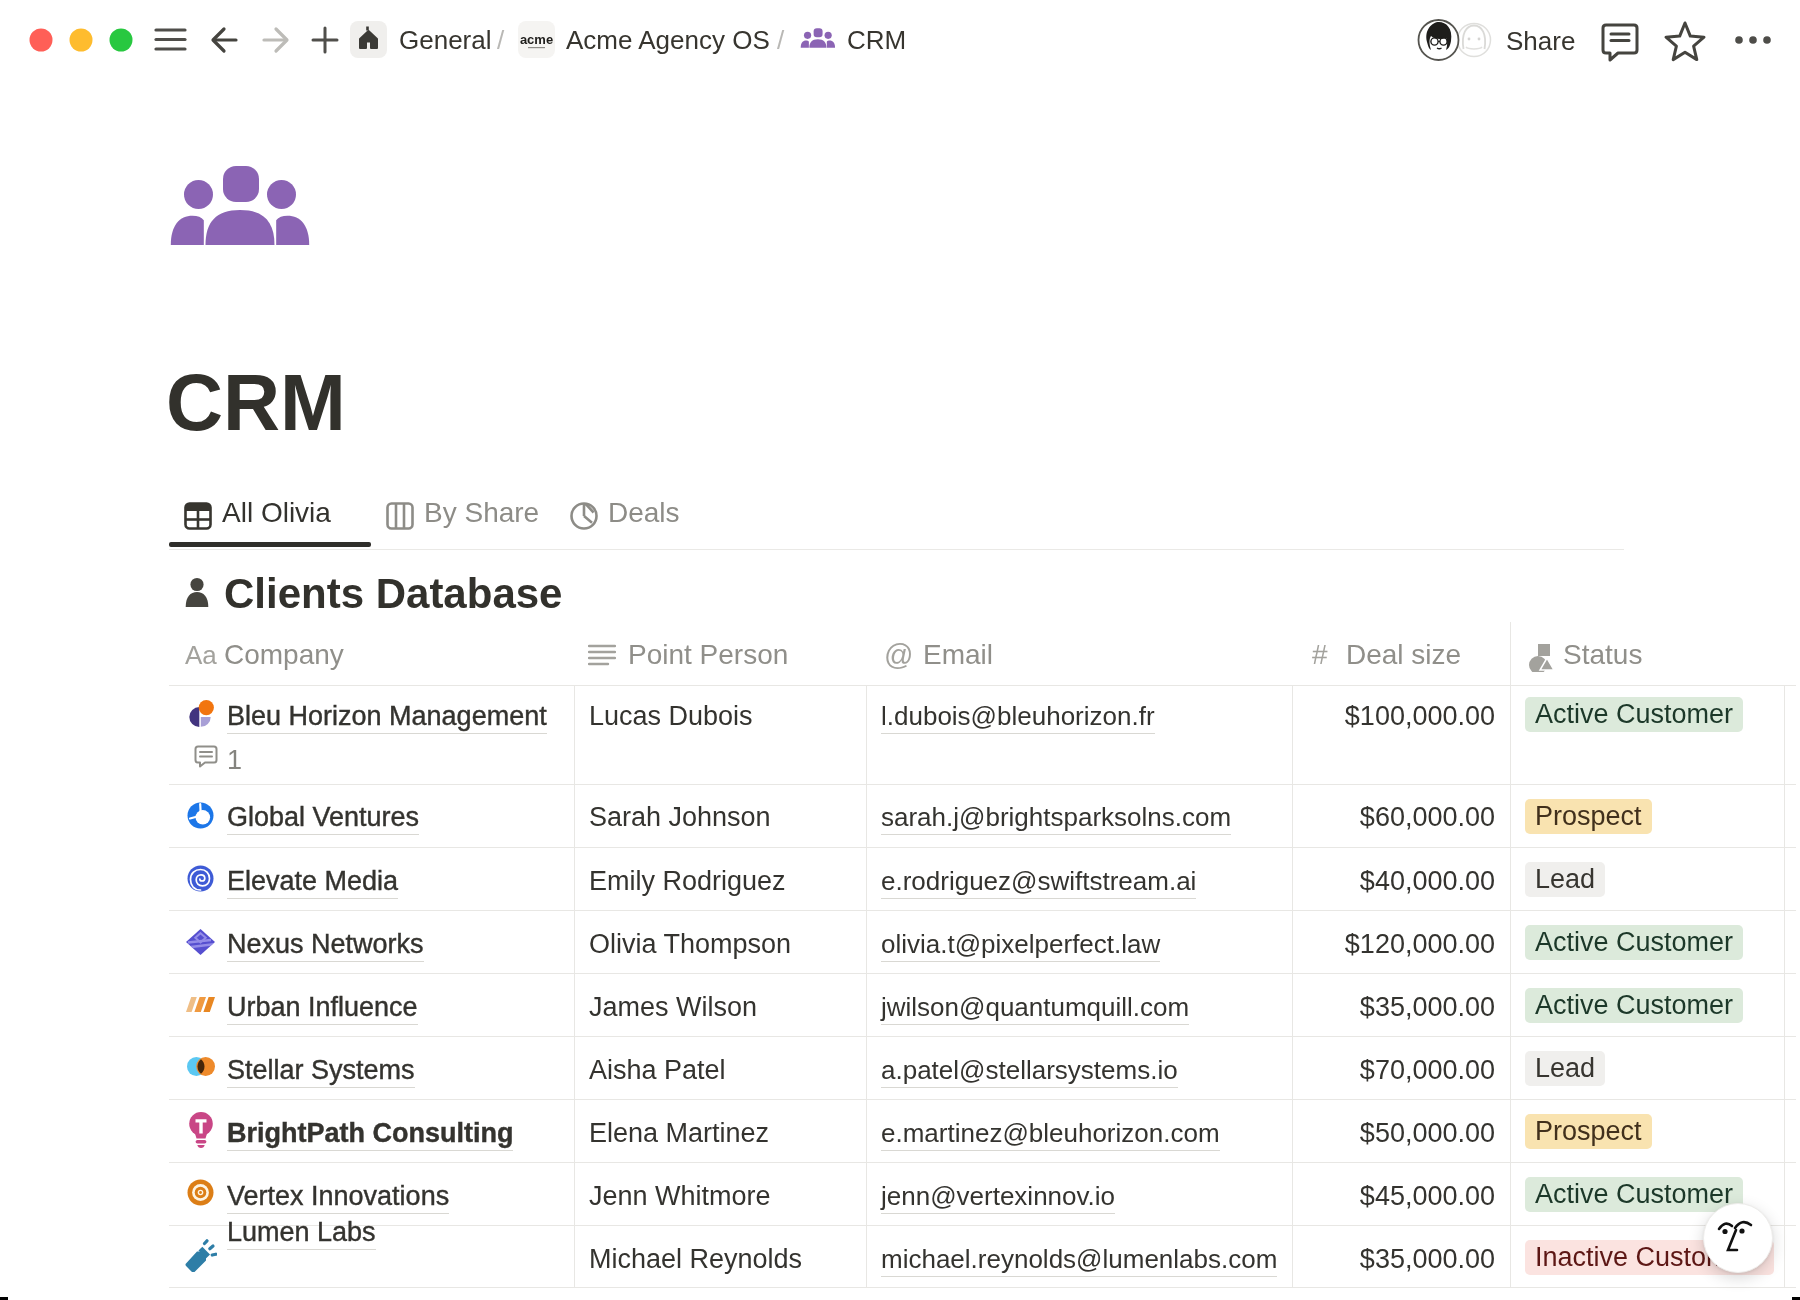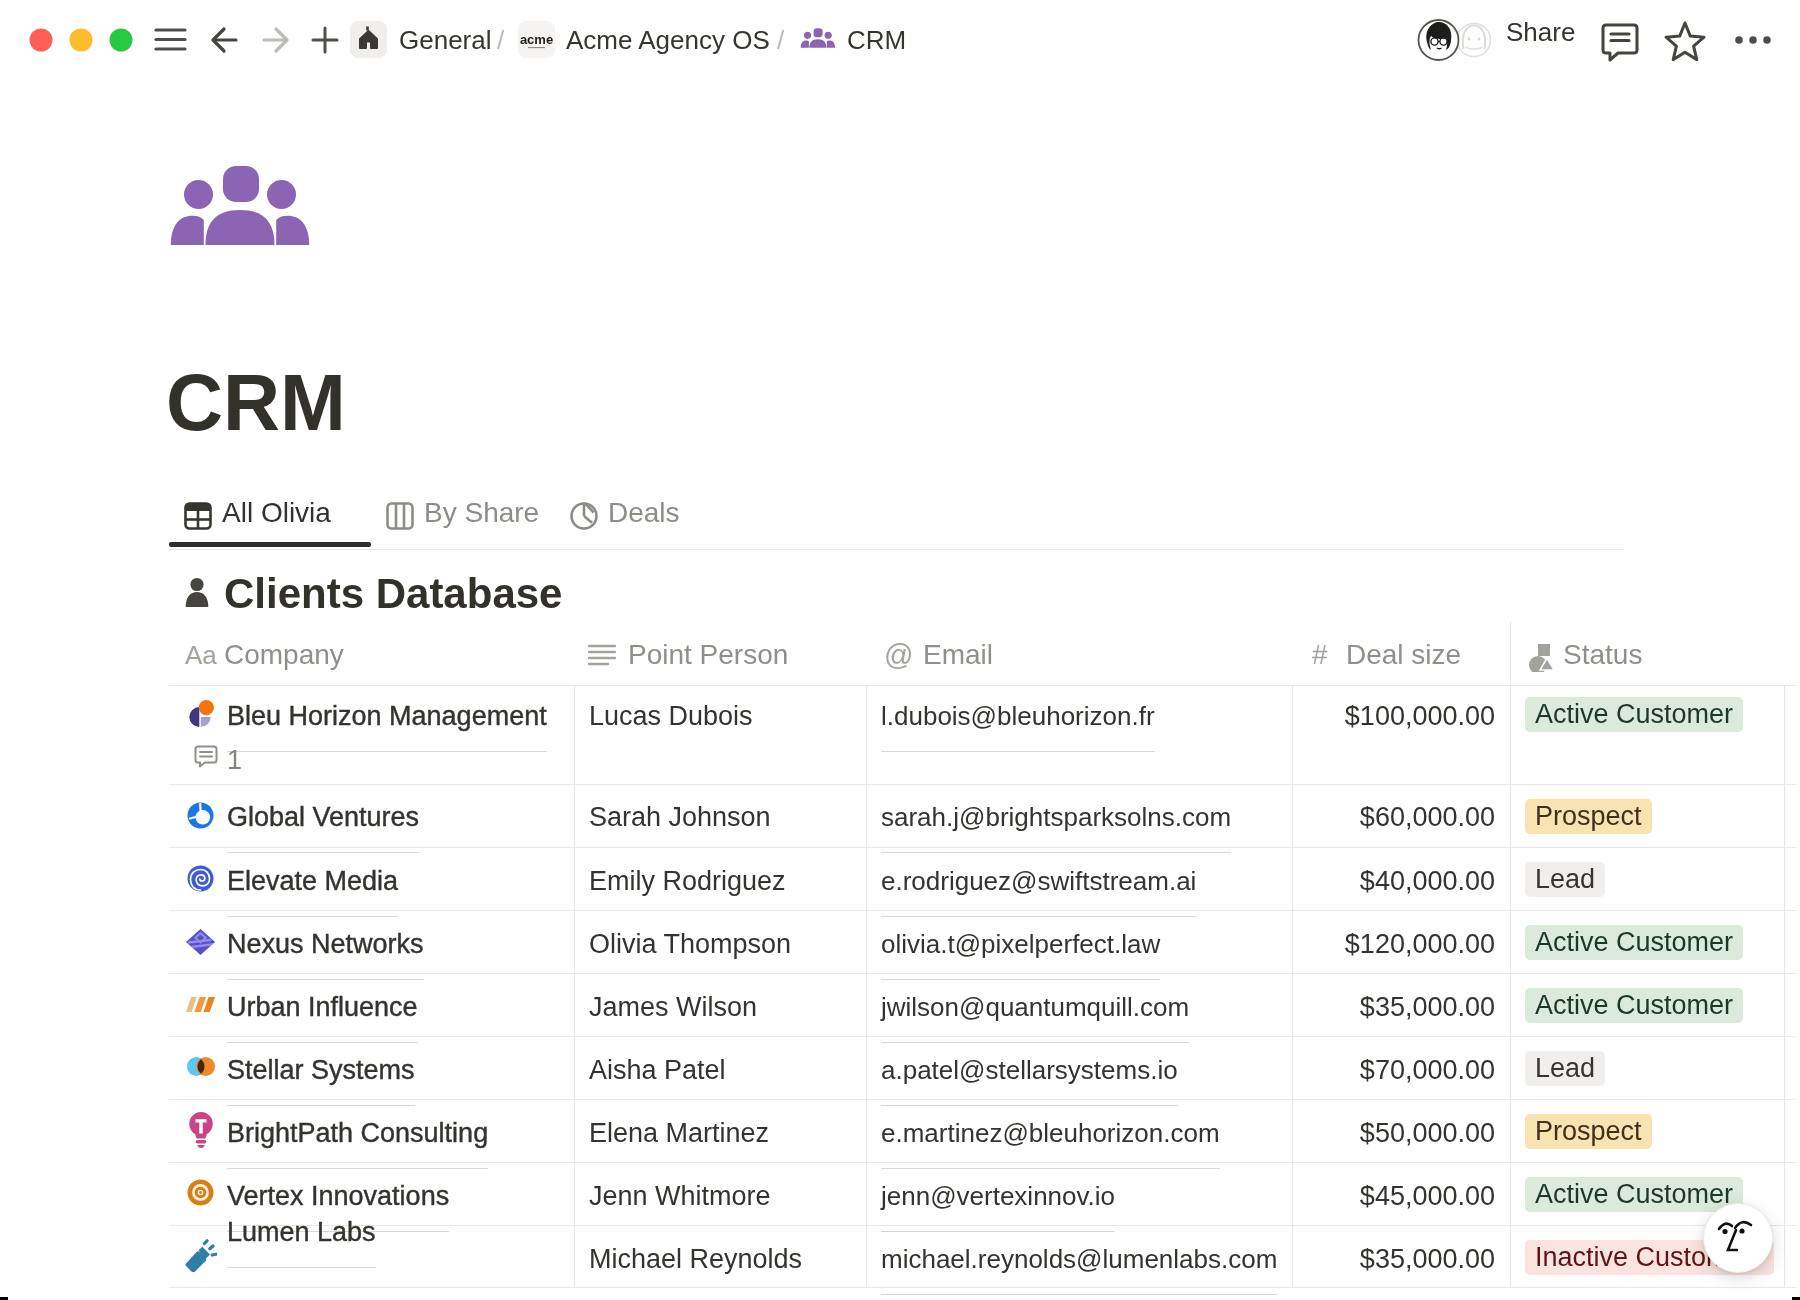--- a/index.html
+++ b/index.html
@@ -2,21 +2,21 @@
 <html><head>
 <meta charset="utf-8">
 <style>
   html,body{margin:0;padding:0;width:1800px;height:1300px;overflow:hidden;background:#fff;
     font-family:"Liberation Sans",sans-serif;color:#37352F;}
   .abs{position:absolute;}
   .hl{position:absolute;background:#E8E7E4;height:1px;}
   .vl{position:absolute;background:#E8E7E4;width:1px;}
   .cell{position:absolute;font-size:27px;line-height:28px;white-space:nowrap;color:#34332F;}
   .co{-webkit-text-stroke:0.4px #34332F;}
-  .und{border-bottom:1.5px solid #D9D8D3;padding-bottom:20px;}
+  .und{border-bottom:1.5px solid #D9D8D3;padding-bottom:2px;}
   .em{font-size:26px;}
   .hdr{position:absolute;font-size:28px;line-height:28px;color:#908F8A;white-space:nowrap;}
   .badge{position:absolute;height:34.5px;line-height:34.5px;border-radius:5px;padding:0 10px;
     font-size:27px;white-space:nowrap;}
   .num{position:absolute;left:1292px;width:203px;text-align:right;font-size:27px;line-height:28px;color:#34332F;}
 </style>
 </head>
 <body>
 
 <svg class="abs" style="left:0;top:0" width="1800" height="80">
@@ -76,21 +76,21 @@
     <circle cx="59" cy="25" r="1.4" fill="#B3B2AE"></circle>
     <circle cx="69" cy="25" r="1.4" fill="#B3B2AE"></circle>
   </g>
   <circle cx="28.5" cy="26" r="20" fill="#fff" stroke="#55544F" stroke-width="1.8"></circle>
   <path d="M17 28 C14 16 22 8 29 8 C36 8 43 14 41 27 C40 33 38 35 36 36 C38 30 37 26 36 24 C30 26 24 25 21 22 C19 25 19 30 21 36 C19 35 18 32 17 28 Z" fill="#1E1D1B"></path>
   <circle cx="24.5" cy="27.5" r="3.6" fill="none" stroke="#1E1D1B" stroke-width="1.4"></circle>
   <circle cx="33.5" cy="27.5" r="3.6" fill="none" stroke="#1E1D1B" stroke-width="1.4"></circle>
   <path d="M28.1 27.5 L29.9 27.5" stroke="#1E1D1B" stroke-width="1.2"></path>
   <path d="M27 34 C28.5 35 30 35 31.5 34" stroke="#1E1D1B" stroke-width="1.4" fill="none"></path>
 </svg>
-<div class="abs" style="left:1506px;top:19px;font-size:26px;line-height:26px;">Share</div>
+<div class="abs" style="left:1506px;top:28px;font-size:26px;line-height:26px;">Share</div>
 <svg class="abs" style="left:1600px;top:18px" width="200" height="46">
 
   <g stroke="#45443F" stroke-width="3" fill="none" stroke-linejoin="round" stroke-linecap="round">
     <path d="M6 7 Q3 7 3 10 L3 32 Q3 35 6 35 L10 35 L10 42 L18 35 L34 35 Q37 35 37 32 L37 10 Q37 7 34 7 Z"></path>
     <line x1="11" y1="16" x2="29" y2="16"></line>
     <line x1="11" y1="22.5" x2="29" y2="22.5"></line>
   </g>
 
   <path d="M85 5 L90.3 18.1 L104 19.2 L93.6 28.2 L96.8 41.6 L85 34.3 L73.2 41.6 L76.4 28.2 L66 19.2 L79.7 18.1 Z" fill="none" stroke="#45443F" stroke-width="3" stroke-linejoin="round"></path>
 
@@ -215,21 +215,21 @@
 <div class="cell" style="left:881px;top:993px;"><span class="und em">jwilson@quantumquill.com</span></div>
 <div class="num" style="top:993px;">$35,000.00</div>
 <div class="badge" style="left:1525px;top:988px;background:#DCEADB;color:#1C3829;">Active Customer</div>
 
 <div class="cell" style="left:227px;top:1056px;"><span class="und co">Stellar Systems</span></div>
 <div class="cell" style="left:589px;top:1056px;">Aisha Patel</div>
 <div class="cell" style="left:881px;top:1056px;"><span class="und em">a.patel@stellarsystems.io</span></div>
 <div class="num" style="top:1056px;">$70,000.00</div>
 <div class="badge" style="left:1525px;top:1051px;background:#F0EFED;color:#373530;">Lead</div>
 
-<div class="cell" style="left:227px;top:1119px;"><span class="und co">BrightPath Consulting</span></div>
+<div class="cell" style="left:227px;top:1119px;font-weight:bold;"><span class="und co">BrightPath Consulting</span></div>
 <div class="cell" style="left:589px;top:1119px;">Elena Martinez</div>
 <div class="cell" style="left:881px;top:1119px;"><span class="und em">e.martinez@bleuhorizon.com</span></div>
 <div class="num" style="top:1119px;">$50,000.00</div>
 <div class="badge" style="left:1525px;top:1114px;background:#F9E3B0;color:#41301C;">Prospect</div>
 
 <div class="cell" style="left:227px;top:1182px;"><span class="und co">Vertex Innovations</span></div>
 <div class="cell" style="left:589px;top:1182px;">Jenn Whitmore</div>
 <div class="cell" style="left:881px;top:1182px;"><span class="und em">jenn@vertexinnov.io</span></div>
 <div class="num" style="top:1182px;">$45,000.00</div>
 <div class="badge" style="left:1525px;top:1177px;background:#DCEADB;color:#1C3829;">Active Customer</div>

